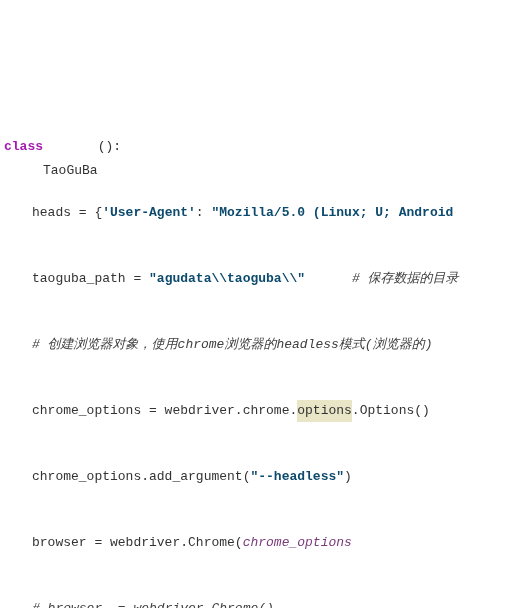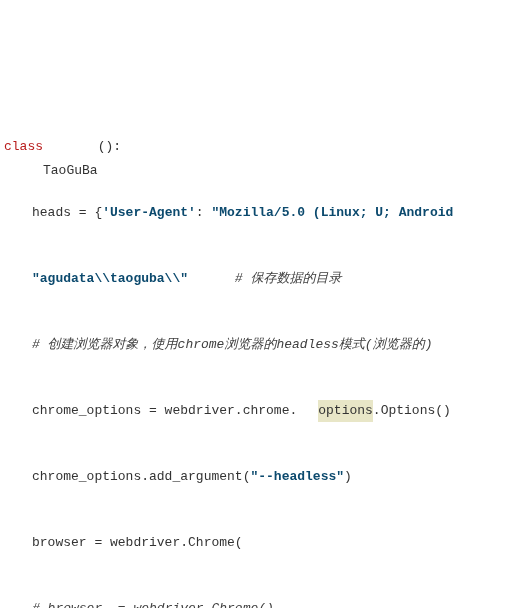--- a/index.html
+++ b/index.html
@@ -17,48 +17,48 @@
   .editor {
     padding: 4px 0 0 4px;
   }
   .line {
     height: 22px;
     display: flex;
     align-items: center;
   }
   .indent0 { padding-left: 0; }
   .indent1 { padding-left: 28px; }
-  .kw { color: #b91c1c; font-weight: normal; }
+  .kw { color: #a21caf; font-weight: bold; }
   .cls { color: #333333; margin-top: 47px; }
   .str { color: #0c4a6e; font-weight: bold; }
   .cmt { color: #404040; font-style: italic; }
   .cmt-em { font-style: italic; }
   .param { color: #7a3a7a; font-style: italic; }
-  .hl { background: #e8e6c7; margin-left: 21px; }
+  .hl { background: #e8e6c7; }
 </style>
 </head>
 <body>
 
 
 
 <div class="editor">
 
 <div class="line indent0"><span class="kw">class</span> <span class="cls">TaoGuBa</span><span>():</span></div>
 
 <div class="line indent1"><span>heads = {</span><span class="str">'User-Agent'</span><span>: </span><span class="str">"Mozilla/5.0 (Linux; U; Android</span></div>
 
-<div class="line indent1"><span class="str">"agudata\\taoguba\\"</span><span>      </span><span class="cmt"># 保存数据的目录</span></div>
+<div class="line indent1"><span>taoguba_path = </span><span class="str">"agudata\\taoguba\\"</span><span>      </span><span class="cmt"># 保存数据的目录</span></div>
 
 <div class="line indent1"><span class="cmt"><span># 创建浏览器对象，使用</span><span class="cmt-em">chrome</span><span>浏览器的</span><span class="cmt-em">headless</span><span>模式(浏览器的)</span></span></div>
 
 <div class="line indent1"><span>chrome_options = webdriver.chrome.</span><span class="hl">options</span><span>.Options()</span></div>
 
 <div class="line indent1"><span>chrome_options.add_argument(</span><span class="str">"--headless"</span><span>)</span></div>
 
-<div class="line indent1"><span>browser = webdriver.Chrome(</span></div>
+<div class="line indent1"><span>browser = webdriver.Chrome(</span><span class="param">chrome_options</span></div>
 
 <div class="line indent1"><span class="cmt"><span># browser  = </span><span style="text-decoration:underline">webdriver</span><span>.Chrome()</span></span></div>
 
 
 
 
 
 
 
 

